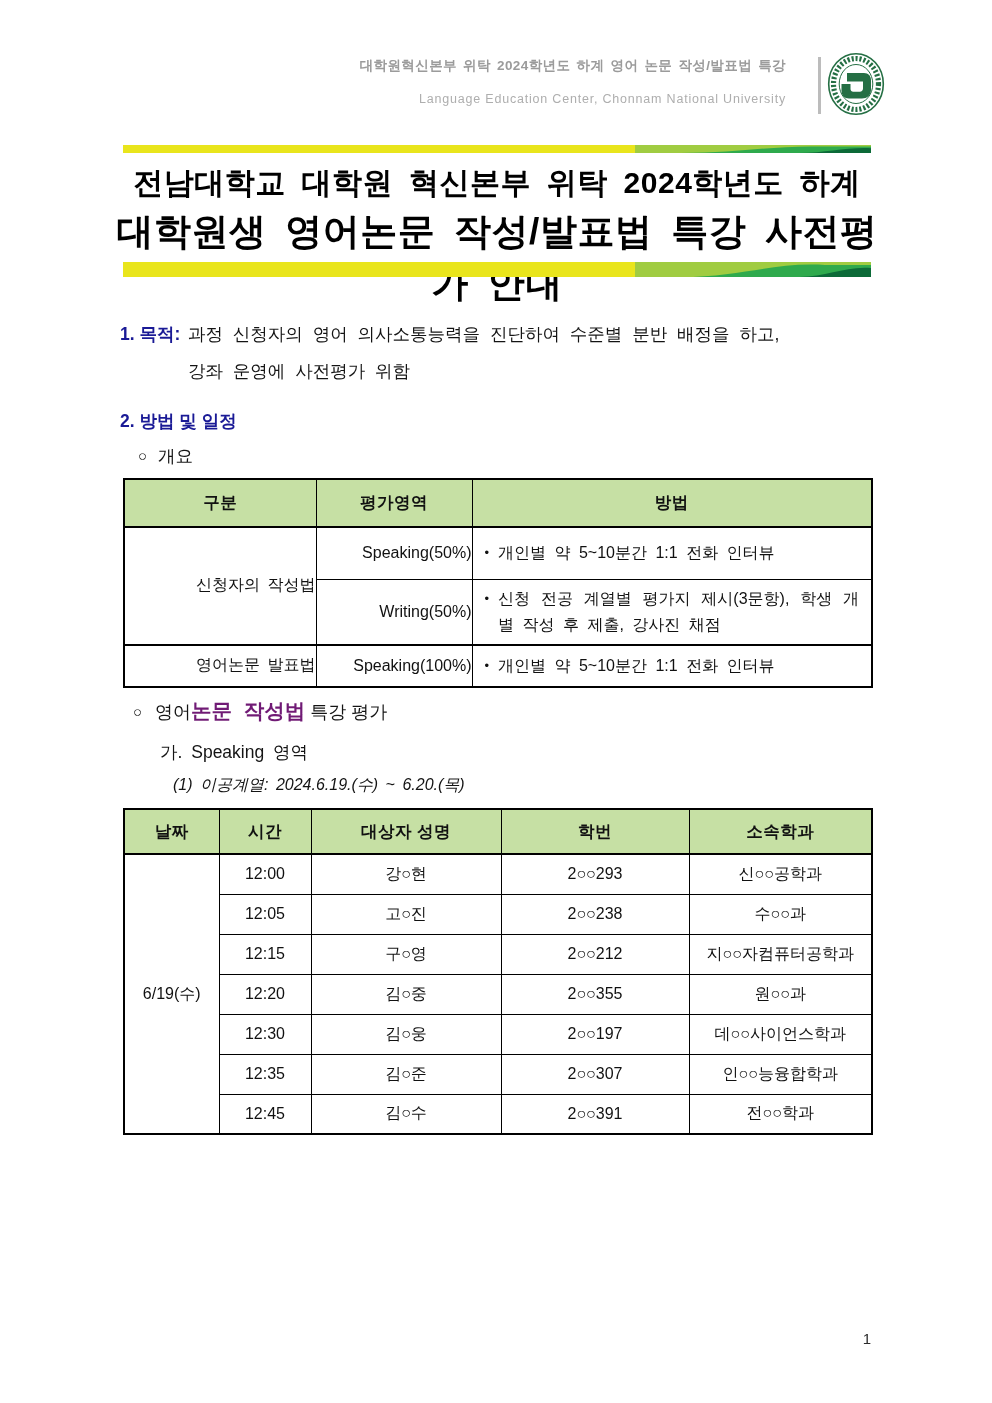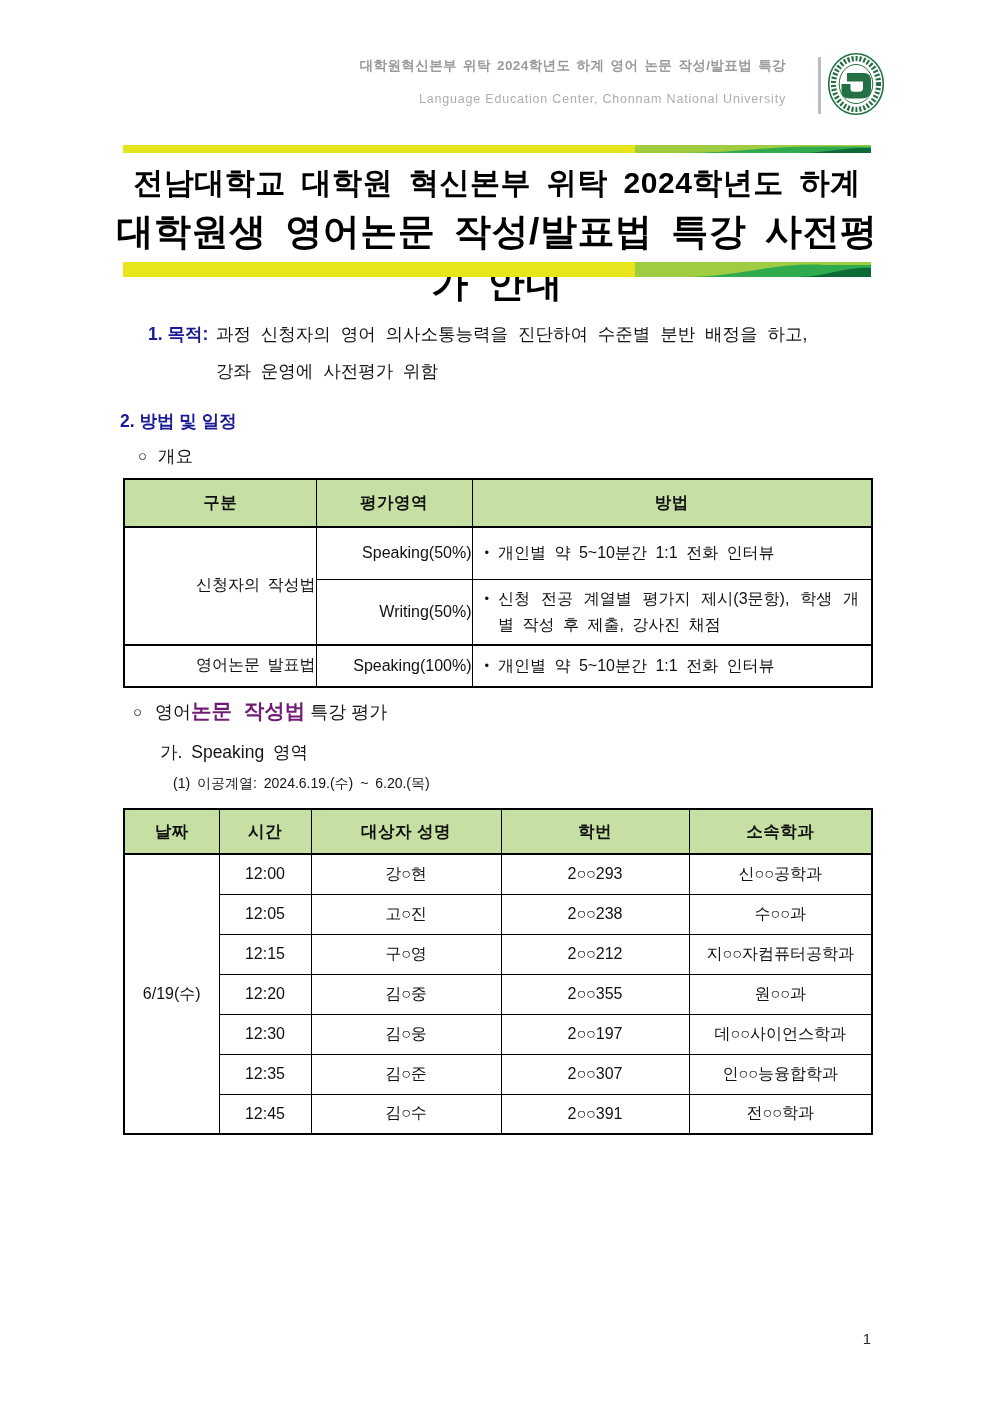--- a/index.html
+++ b/index.html
@@ -22,21 +22,21 @@
   .bar svg { display:block; width:100%; height:100%; }
   .bar-top { top:145px; height:8px; }
   .bar-bottom { top:262px; height:15px; }
   .banner-titles { position:absolute; left:113px; top:160px; width:768px; text-align:center; color:#000; }
   .banner-t1 { font-size:30px; font-weight:800; letter-spacing:0.5px; word-spacing:7px; line-height:46px; }
   .banner-t2 { font-size:37px; font-weight:800; letter-spacing:0.5px; word-spacing:8px; line-height:52px; }
 
   
   .sec-navy { color:#1a1a96; font-weight:bold; }
   .purpose { position:absolute; left:120px; top:316px; width:762px; display:flex; font-size:17.5px; line-height:37px; }
-  .purpose .lbl { flex:0 0 68px; white-space:nowrap;margin-left:28px; }
+  .purpose .lbl { flex:0 0 68px; white-space:nowrap; }
   .purpose .body { word-spacing:5px; color:#141414; }
 
   .method-head { position:absolute; left:120px; top:409px; font-size:17.5px; }
   .overview { position:absolute; left:138px; top:444px; font-size:17.5px; color:#141414; }
   .o-bullet { font-size:15px; margin-right:11px; position:relative; top:-1px; }
 
   
   table.tbl { position:absolute; left:123px; border-collapse:collapse; table-layout:fixed; background:#fff;border-radius:26px; }
   table.tbl { border:2.5px solid #000; }
   .tbl th, .tbl td { border:1.4px solid #000; font-size:16px; color:#111; vertical-align:middle; }
@@ -49,21 +49,21 @@
   .tbl1 { top:478px; width:748px; }
   .tbl1 tr.thick-top td { border-top:2.3px solid #000; }
   .tbl2 { top:808px; width:748px; }
   .tbl2 td { text-align:center; }
 
   
   .eval-head { position:absolute; left:133px; top:697px; font-size:18px; color:#141414; }
   .eval-head .o-bullet { margin-right:13px; }
   .eval-hl { color:#701a75; font-weight:bold; font-size:20.5px; word-spacing:6px;margin-top:32px; }
   .eval-sub1 { position:absolute; left:160px; top:740px; font-size:17.5px; color:#141414; word-spacing:4px; }
-  .eval-sub2 { position:absolute; left:173px; top:775px; font-size:14px; color:#141414; word-spacing:3px; }
+  .eval-sub2 { position:absolute; left:173px; top:775px; font-size:16px; color:#141414; word-spacing:3px;font-style:italic; }
 
   .page-num { position:absolute; left:855px; top:1330px; width:24px; text-align:center; font-size:15px; color:#2b2b2b; }
 </style>
 </head>
 <body>
 
 <div class="page">
 
   <div class="doc-header-text">
     <div class="hdr-l1">대학원혁신본부 위탁 2024학년도 하계 영어 논문 작성/발표법 특강</div>

